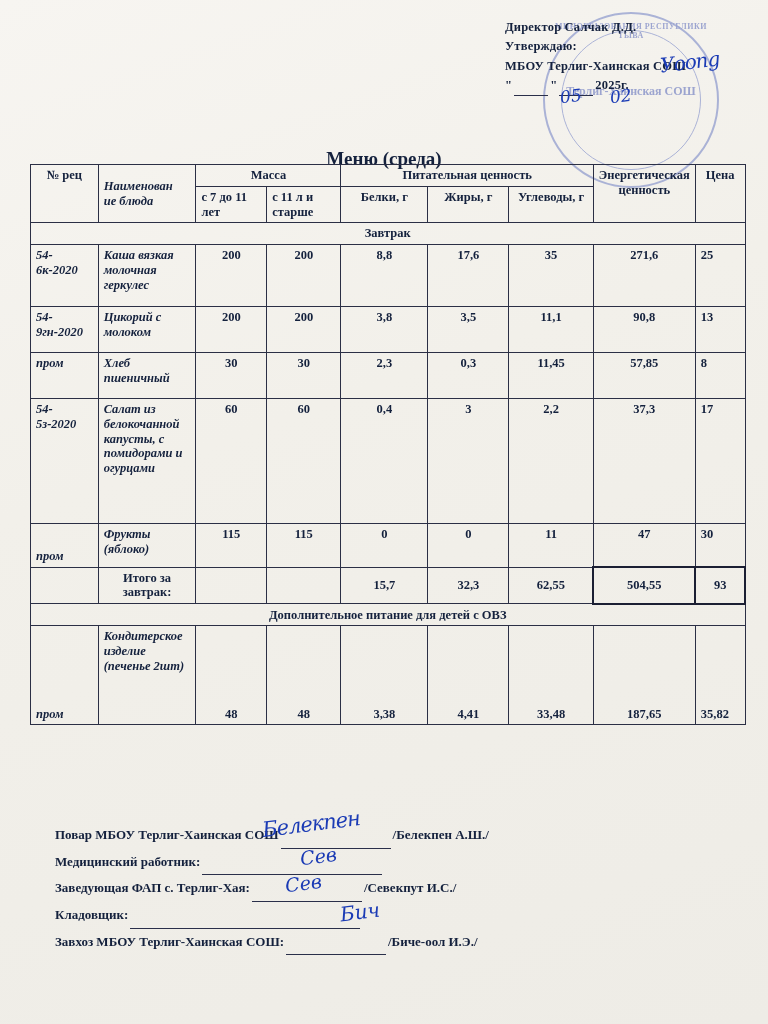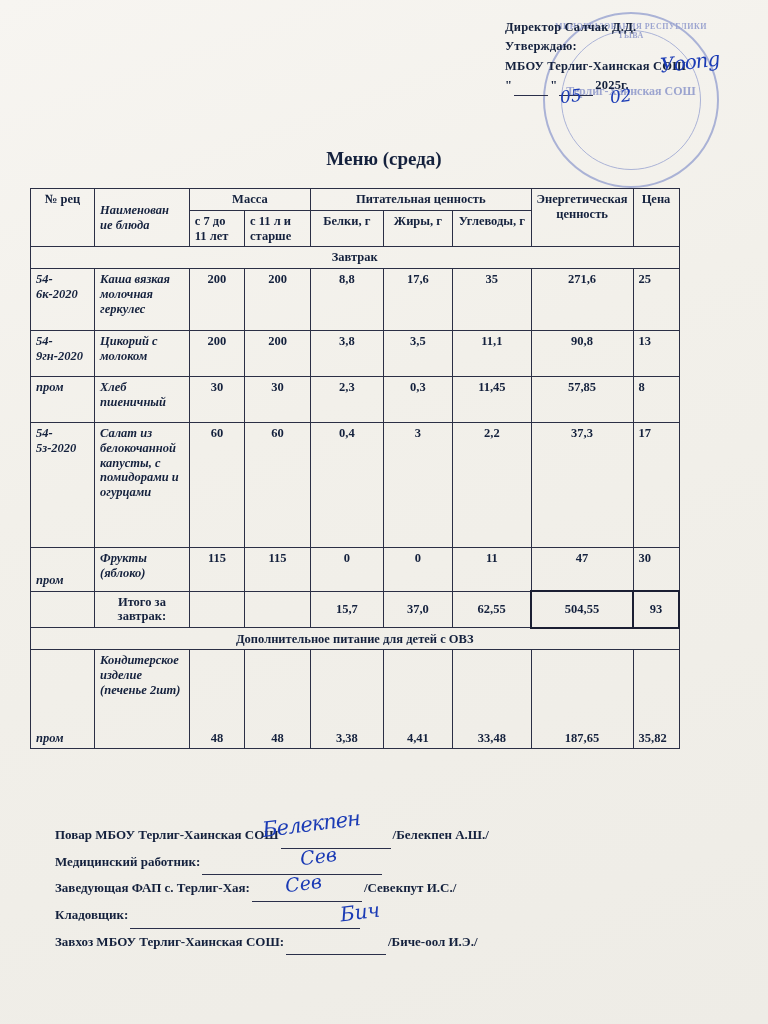--- a/index.html
+++ b/index.html
@@ -124,22 +124,22 @@
     left: 0;
     right: 0;
     top: 148px;
     text-align: center;
     font-size: 19px;
     font-weight: bold;
   }
   table.menu {
     position: absolute;
     left: 30px;
-    top: 188px;
-    width: 650px;
+    top: 164px;
+    width: 716px;
     border-collapse: collapse;
     font-size: 12.5px;
   }
   table.menu td, table.menu th {
     border: 1px solid #2b2f45;
     padding: 3px 5px;
     vertical-align: top;
     font-weight: bold;
     line-height: 1.18;
   }
@@ -314,21 +314,21 @@
         <td class="c-center">47</td>
         <td class="c-right">30</td>
       </tr>
 
       <tr style="height:36px">
         <td></td>
         <td class="total-label" style="vertical-align:middle">Итого за завтрак:</td>
         <td></td>
         <td></td>
         <td class="c-center" style="vertical-align:middle">15,7</td>
-        <td class="c-center" style="vertical-align:middle">37,0</td>
+        <td class="c-center" style="vertical-align:middle">32,3</td>
         <td class="c-center" style="vertical-align:middle">62,55</td>
         <td class="c-center bordered-strong" style="vertical-align:middle">504,55</td>
         <td class="c-center bordered-strong" style="vertical-align:middle">93</td>
       </tr>
 
       <tr class="section-row">
         <td colspan="9">Дополнительное питание для детей с ОВЗ</td>
       </tr>
 
       <tr class="row-conf">

